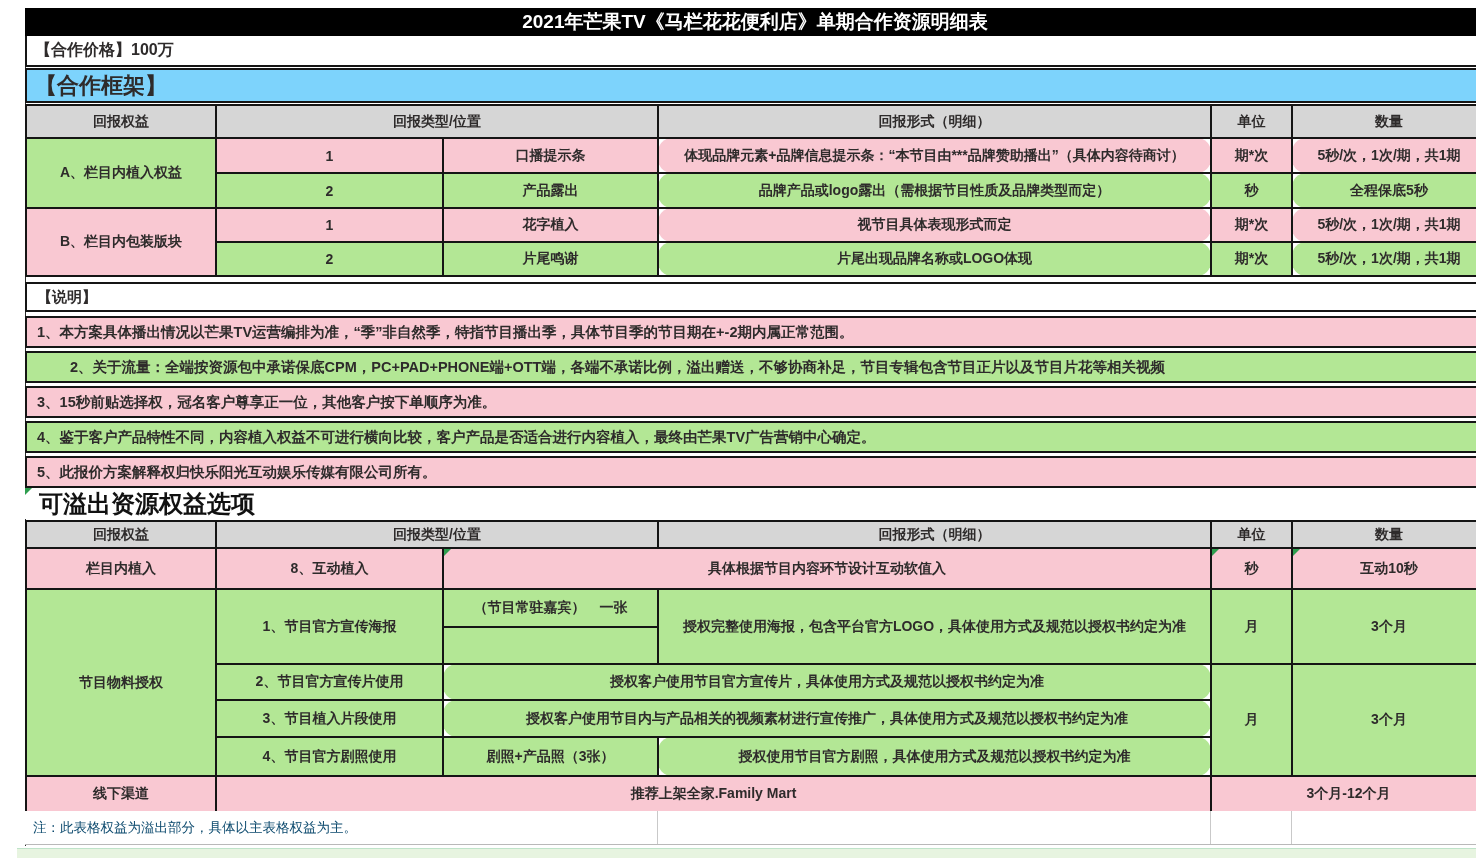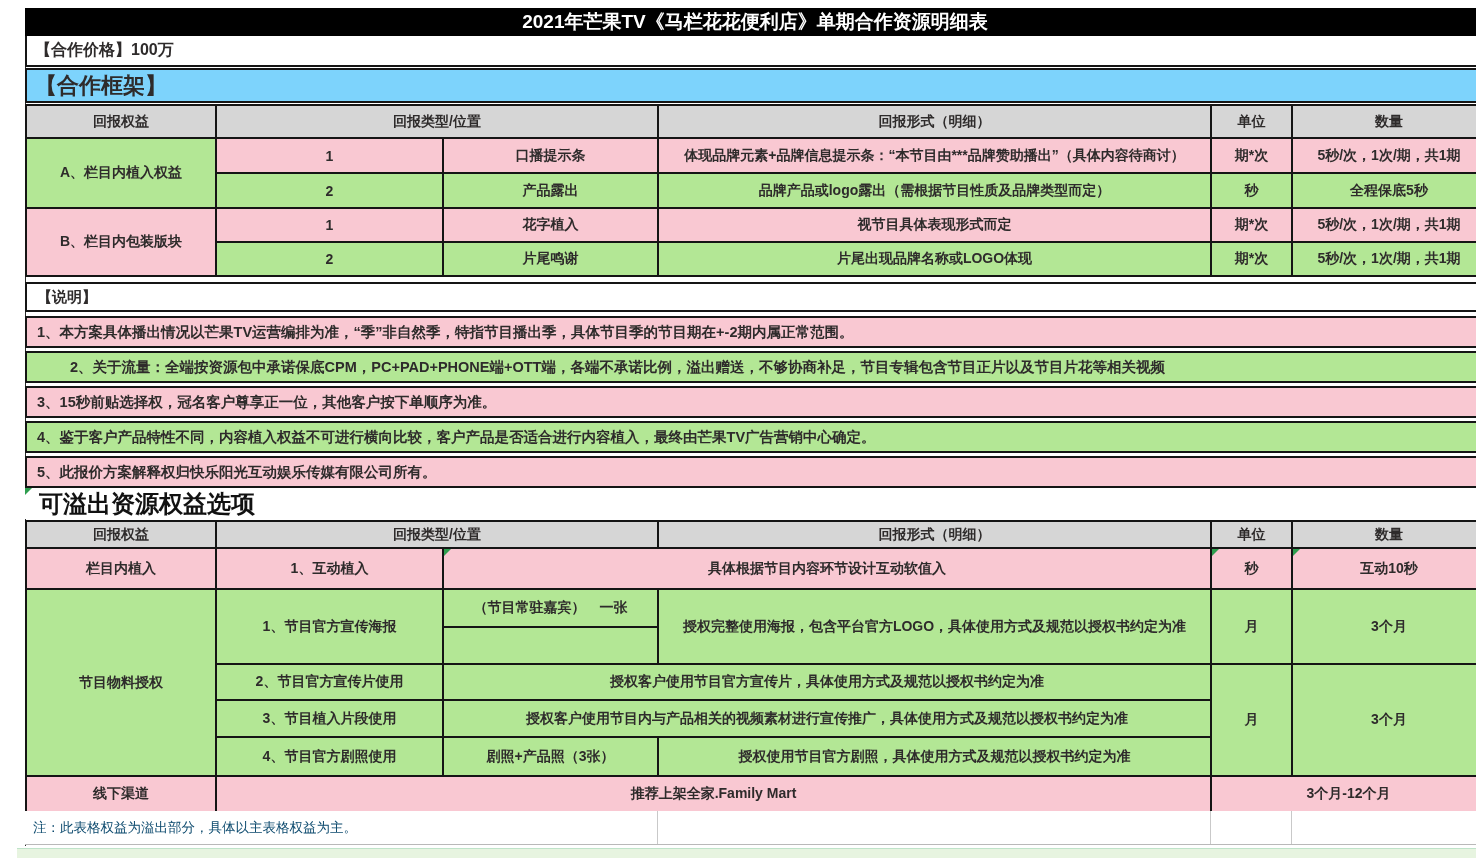--- a/index.html
+++ b/index.html
@@ -17,21 +17,21 @@
   #pricerow{top:36px;height:31px;background:#fff;border-top:none;font-size:16px;}
   #frameworkrow{top:68px;height:35px;background:#7dd3fc;font-size:22px;}
   
   table.sheet{position:absolute;left:8px;border-collapse:collapse;table-layout:fixed;width:1460px;}
   table.sheet td{border:2px solid #151515;text-align:center;vertical-align:middle;
                  font-weight:bold;font-size:14px;padding:1px 3px;overflow:hidden;}
   td.hdr{background:#d6d6d6;font-size:15px;}
   td.pink{background:#f9c8d2;}
   td.green{background:#b3e795;}
   td.left{text-align:left;padding-left:6px;}
-  td.nowrap{white-space:nowrap;}
+  td.nowrap{white-space:nowrap;border-radius:14px;}
   #table1{top:104px;}
   #table2{top:520px;}
   
   .noterow{left:8px;width:1460px;box-sizing:border-box;border:2px solid #151515;
            display:flex;align-items:center;font-weight:bold;font-size:14.5px;padding-left:10px;height:32px;}
   #noteslabel{top:282px;height:30px;background:#fff;font-size:15px;font-family:Liberation Mono, monospace;}
   #note1{top:316px;background:#f9c8d2;}
   #note2{top:351px;background:#b3e795;padding-left:43px;}
   #note3{top:386px;background:#f9c8d2;}
   #note4{top:421px;background:#b3e795;}
@@ -144,21 +144,21 @@
     <tbody>
         <tr style="height:27px">
       <td class="hdr">回报权益</td>
       <td class="hdr" colspan="2">回报类型/位置</td>
       <td class="hdr">回报形式（明细）</td>
       <td class="hdr">单位</td>
       <td class="hdr">数量</td>
     </tr>
     <tr style="height:41px">
       <td class="pink">栏目内植入</td>
-      <td class="pink">1、互动植入</td>
+      <td class="pink">8、互动植入</td>
       <td class="pink relcell" colspan="2"><span class="corner"></span><span>具体根据节目内容环节设计互动软值入</span></td>
       <td class="pink relcell"><span class="corner"></span><span>秒</span></td>
       <td class="pink relcell"><span class="corner"></span><span>互动10秒</span></td>
     </tr>
     <tr style="height:38px">
       <td class="green" rowspan="5">节目物料授权</td>
       <td class="green" rowspan="2">1、节目官方宣传海报</td>
       <td class="green">（节目常驻嘉宾）　一张</td>
       <td class="green left" rowspan="2">授权完整使用海报，包含平台官方LOGO，具体使用方式及规范以授权书约定为准</td>
       <td class="green" rowspan="2">月</td>

